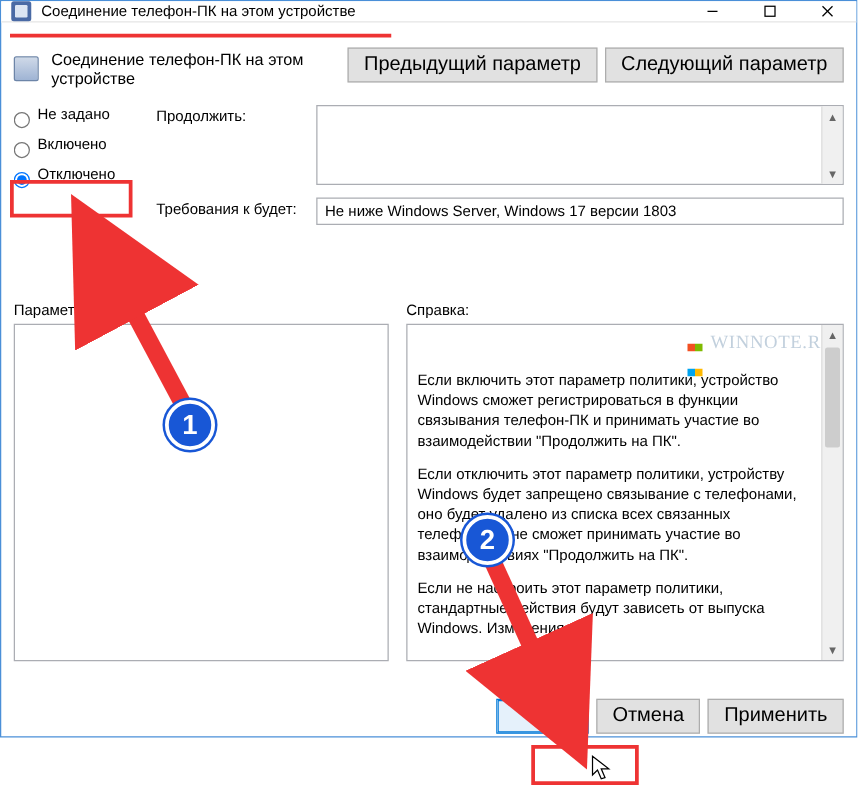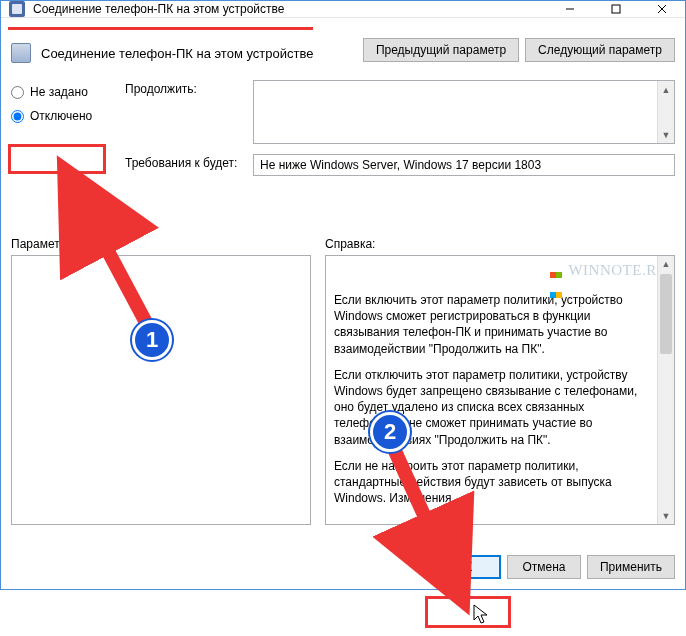--- a/index.html
+++ b/index.html
@@ -62,27 +62,27 @@
   .header-row .hicon {
     width: 20px; height: 20px; background: linear-gradient(#cfd9e8,#9fb4d4);
     border: 1px solid #6d85a8; border-radius: 2px;
   }
   .header-row .htitle { font-size: 13px; flex: 1; }
   .navbtns { display: flex; gap: 6px; margin-bottom: 6px; justify-content: flex-end;}
   .btn {
     background: #e1e1e1;
     border: 1px solid #adadad;
     padding: 4px 12px;
-    font-size: 12px;
+    font-size: 16px;
     font-family: inherit;
     min-height: 23px;
   }
   .top-area { display: flex; gap: 14px; margin-top: 6px;}
   .radio-col { width: 100px; }
-  .radio-row { display: flex; align-items: center; gap: 6px; height: 24px; font-size: 12px; }
+  .radio-row { display: flex; gap: 6px; height: 24px; font-size: 12px; }
   .radio-row input { margin:0; }
   .right-col { flex: 1; }
   .field-row { display: flex; gap: 8px; align-items: flex-start; margin-bottom: 10px; }
   .field-label { width: 120px; padding-top: 2px; font-size: 12px; }
   .comment-box {
     flex: 1; height: 64px; border: 1px solid #abadb3; background: #fff;
     position: relative;
   }
   .comment-box .scroll { position:absolute; right:0; top:0; bottom:0; width:17px; background:#f0f0f0; border-left:1px solid #ddd;}
   .comment-box .scroll .up,.comment-box .scroll .down{height:17px;display:flex;align-items:center;justify-content:center;color:#666;font-size:9px;}
@@ -164,20 +164,24 @@
       </div>
     </div>
 
     <div class="top-area">
       <div class="radio-col">
         <label class="radio-row">
           <input type="radio" name="state" style="">
           <span>Не задано</span>
         </label>
         <label class="radio-row">
+          <input type="radio" name="state" style="">
+          <span>Включено</span>
+        </label>
+        <label class="radio-row">
           <input type="radio" name="state" checked="" style="">
           <span>Отключено</span>
         </label>
       </div>
 
       <div class="right-col">
         <div class="field-row">
           <div class="field-label">Продолжить:</div>
           <div class="comment-box">
             <div class="scroll">

